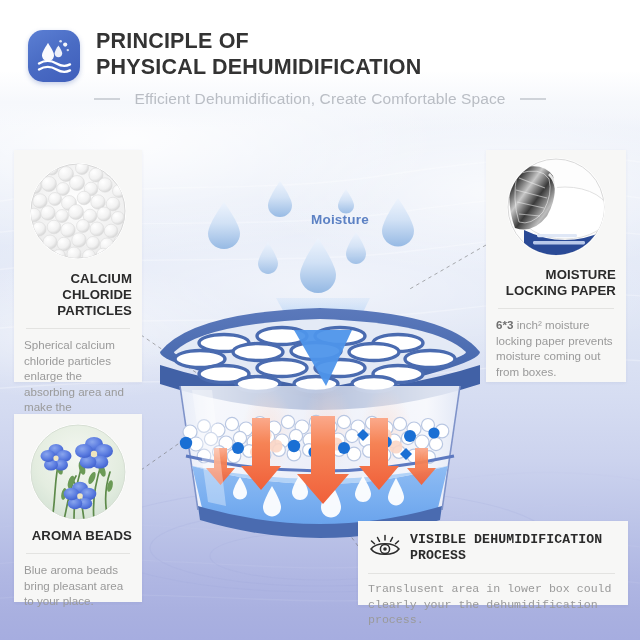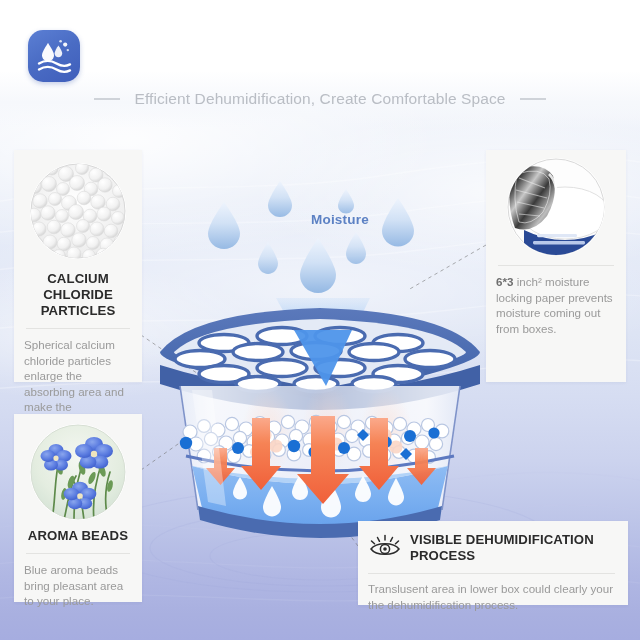--- a/index.html
+++ b/index.html
@@ -72,21 +72,21 @@
     box-shadow: 0 1px 3px rgba(60,70,110,.07);
   }
   .card-photo {
     border-radius: 50%;
     overflow: hidden;
     position: relative;
     background: #fff;
   }
   .card-title {
     color: #2b2b2b; font-weight: 700; font-size: 13.2px;
-    line-height: 16px; text-align: center; letter-spacing: .1px;
+    line-height: 16px; text-align: right; letter-spacing: .1px;
   }
   .card-title.left-align { text-align: left; }
   .card-rule { height: 1px; background: #e3e3e1; }
   .card-body {
     color: #9a9a9a; font-size: 11.6px; line-height: 15.6px;
   }
   .card-body.left-align { text-align: left; }
   .card-body b { color: #6f6f6f; font-weight: 700; }
 
   
@@ -98,21 +98,21 @@
   #card-paper { left: 486px; top: 150px; width: 140px; height: 232px; padding: 8px 10px 0; }
   #card-paper .card-photo { width: 98px; height: 98px; margin: 0 auto; }
   #card-paper .card-title { margin-top: 11px; }
   #card-paper .card-rule  { margin: 9px 2px 8px; }
 
   #card-aroma { left: 14px; top: 414px; width: 128px; height: 188px; padding: 10px 10px 0; }
   #card-aroma .card-photo { width: 96px; height: 96px; margin: 0 auto; }
   #card-aroma .card-title { margin-top: 8px; }
   #card-aroma .card-rule  { margin: 9px 2px 8px; }
 
-  #card-visible { left: 358px; top: 521px; width: 270px; height: 84px; padding: 11px 13px 0 10px; }
+  #card-visible { left: 358px; top: 521px; width: 270px; height: 84px; padding: 11px 13px 0 10px; font-family: Liberation Mono, monospace; }
   #card-visible .vis-head { display: flex; align-items: flex-start; gap: 8px; }
   #card-visible .card-rule { margin: 9px 0 7px; }
 
   
   #product { position: absolute; left: 148px; top: 180px; width: 344px; height: 360px; }
   #product svg { display: block; }
 
   
   .connector { position: absolute; pointer-events: none; }
 
@@ -165,20 +165,24 @@
           <circle cx="32.6" cy="11.2" r="1.3" opacity=".8"></circle>
           <circle cx="39.8" cy="20.1" r="1.2" opacity=".75"></circle>
         </g>
         <g fill="none" stroke="#ffffff" stroke-width="2.4" stroke-linecap="round">
           <path d="M11 33.5 C 16.5 30.2, 23 30.2, 28.5 33.5 C 33 36.2, 38 36.4, 42 34.4"></path>
           <path d="M11 39.5 C 16.5 36.2, 23 36.2, 28.5 39.5 C 33 42.2, 38 42.4, 42 40.4"></path>
         </g>
       </svg>
     </div>
 
+    <div class="hdr-title">
+      <span>PRINCIPLE OF</span>
+      <span>PHYSICAL DEHUMIDIFICATION</span>
+    </div>
 
     <div class="hdr-sub-wrap">
       <span class="hdr-dash"></span>
       <span class="hdr-sub">Efficient Dehumidification, Create Comfortable Space</span>
       <span class="hdr-dash"></span>
     </div>
   </div>
 
   <svg class="connector" style="left:0; top:0;" width="640" height="640" viewBox="0 0 640 640">
     <g stroke="#6b6b6b" stroke-opacity=".55" stroke-width="1" fill="none" stroke-dasharray="3.5 3.5">
@@ -524,20 +528,21 @@
             <path d="M12 20 L 38 30"></path>
               <path d="M9 32 L 40 40"></path>
             <path d="M10 44 L 37 50"></path>
               <path d="M12 56 L 33 58"></path>
           </g>
 
           <path d="M42 16 Q 54 28, 46 50" fill="none" stroke="#ffffff" stroke-width="2.6" opacity=".85"></path>
         </g>
       </svg>
     </div>
+    <div class="card-title">MOISTURE LOCKING PAPER</div>
     <div class="card-rule"></div>
     <div class="card-body"><b>6*3</b><span> inch² moisture locking paper prevents moisture coming out from boxes.</span></div>
   </div>
 
   <div class="card" id="card-aroma">
     <div class="card-photo">
       <svg width="96" height="96" viewBox="0 0 96 96">
         <defs>
           <radialGradient id="flBg" cx="50%" cy="35%" r="75%">
             <stop offset="0%" stop-color="#f4f7f1"></stop>

